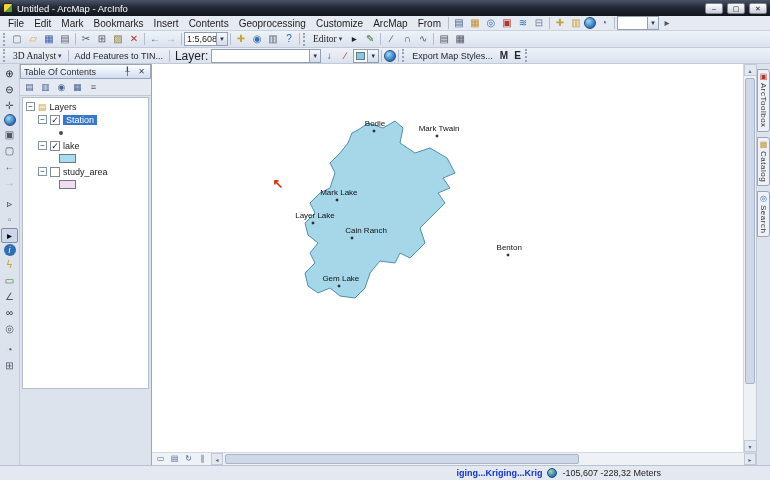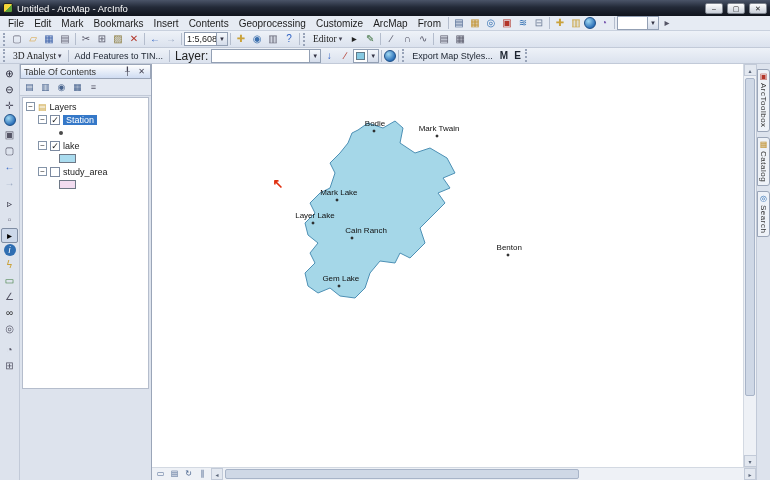--- a/index.html
+++ b/index.html
@@ -329,14 +329,21 @@
           <span class="vtext">Catalog</span>
         </div>
         <div class="rtab">
           <span class="rtab-ico" style="color: rgb(47, 110, 178);">◎</span>
           <span class="vtext">Search</span>
         </div>
       </div>
 
   </div>
 
+  <div class="statusbar">
+    <span class="status-spacer"></span>
+    <span class="progress">iging...Kriging...Krig</span>
+    <span class="status-globe"></span>
+    <span class="coords">-105,607  -228,32 Meters</span>
+    <span class="status-end"></span>
+  </div>
 
 </div>
 
 </body></html>

